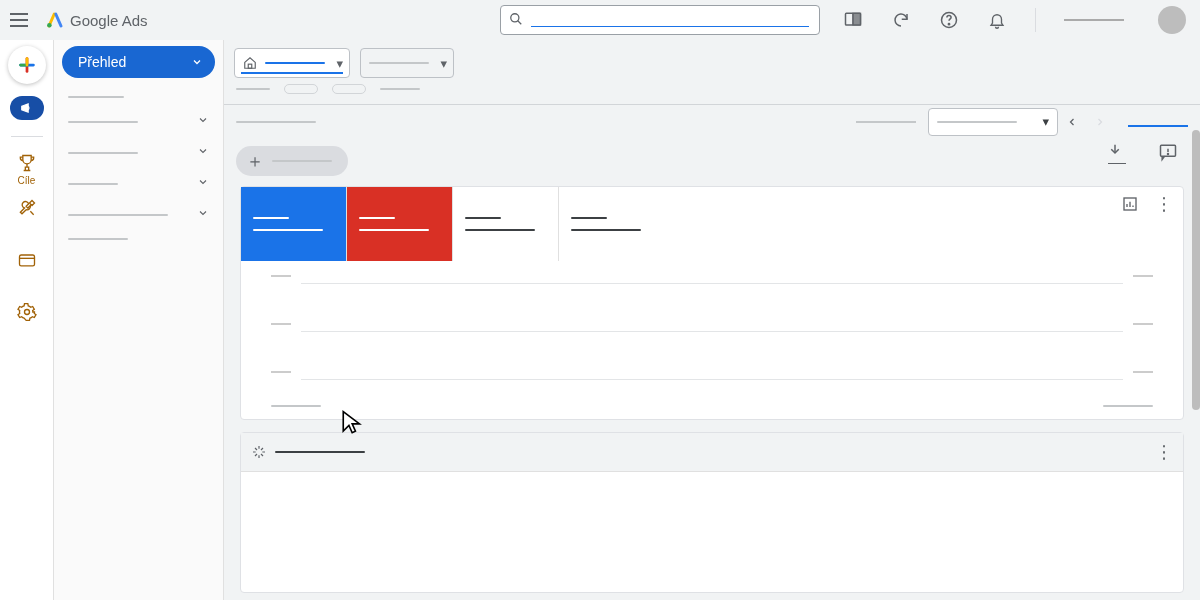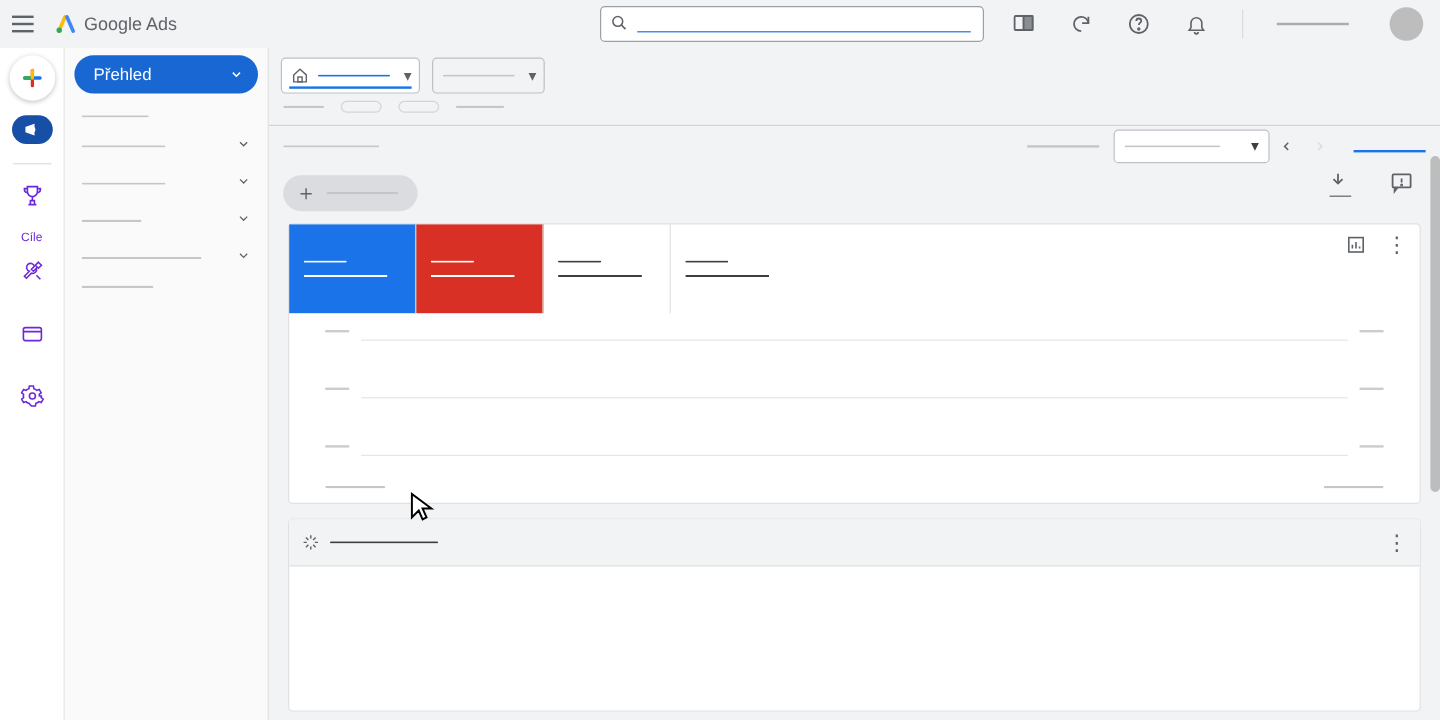--- a/index.html
+++ b/index.html
@@ -66,21 +66,21 @@
     display:flex; align-items:center; justify-content:center;
     cursor:pointer;
   }
   .rail .pill-active{
     background:#174ea6; color:#fff;
     border-radius:16px; padding:6px 10px;
     display:flex; align-items:center; justify-content:center;
     width:34px; height:24px;
   }
   .rail hr { width:32px; border:none; border-top:1px solid #dadce0; margin:4px 0;}
-  .rail .ritem { display:flex; flex-direction:column; align-items:center; gap:20px; color:#6d28d9; cursor:pointer;}
+  .rail .ritem { display:flex; flex-direction:column; align-items:center; gap:2px; color:#a16207; cursor:pointer;}
   .rail .ritem span.lbl { font-size:10px; }
   .ricon { width:20px; height:20px; }
   
   .sidebar {
     position:absolute; left:54px; top:40px; bottom:0;
     width:170px; background:#fafafa;
     border-right:1px solid #e0e0e0;
     padding:6px 8px;
     overflow:hidden;
   }

